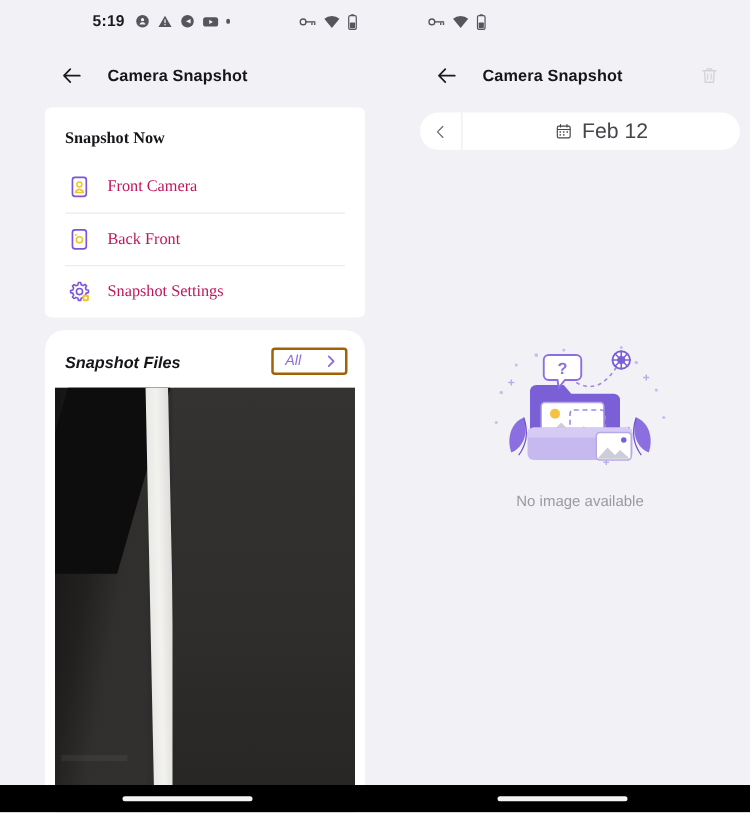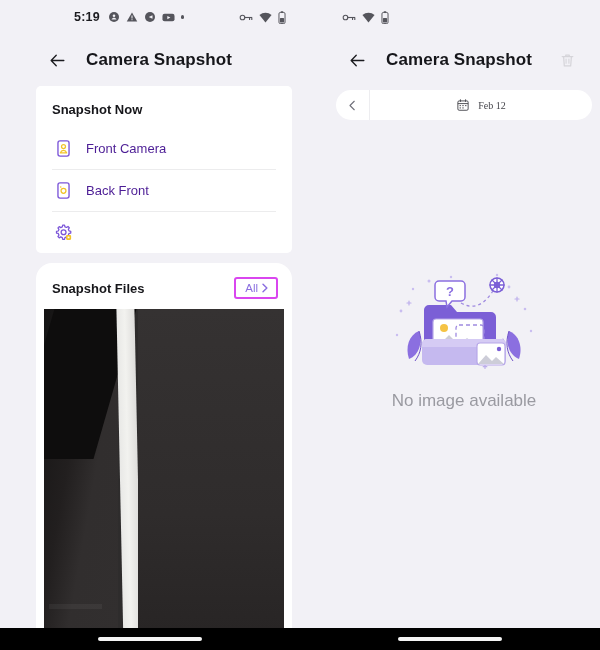--- a/index.html
+++ b/index.html
@@ -40,76 +40,77 @@
   .appbar {
     height: 52px; display: flex; align-items: center;
     padding: 0 12px; position: relative;
   }
   .back-btn {
     width: 34px; height: 34px;
     display: flex; align-items: center; justify-content: center;
     cursor: pointer;
   }
   .appbar-title {
-    font-size: 17px; font-weight: 700; color: #16161a;
+    font-size: 13px; font-weight: 700; color: #16161a;
     margin-left: 12px; letter-spacing: .1px;
   }
   .appbar-spacer { flex: 1; }
   .trash-btn {
     width: 30px; height: 30px; margin-right: 6px;
     display: flex; align-items: center; justify-content: center;
     opacity: .13; cursor: pointer;
   }
 
   
   .card {
     background: #ffffff;
     border-radius: 5px;
     margin: 0 8px 10px 8px;
+    font-family: Liberation Serif, serif;
   }
   .card-title {
     font-size: 13px; font-weight: 700; color: #16161a;
     padding: 16px 16px 10px 16px;
   }
   .row {
     display: flex; align-items: center;
     height: 42px; padding: 0 16px;
     cursor: pointer; position: relative;
   }
   .row + .row::before {
     content: ""; position: absolute; left: 16px; right: 16px; top: 0;
     height: 1px; background: #ececed;
   }
   .row-ico {
     width: 22px; height: 22px;
     display: flex; align-items: center; justify-content: center;
     margin-right: 12px; flex: 0 0 22px;
   }
-  .row-label { font-size: 13px; color: #4c1d95; }
+  .row-label { font-size: 13px; color: #be185d; }
 
   
   .files-card {
     background: #ffffff;
     border-radius: 16px 16px 0 0;
     margin: 0 8px 0 8px;
     overflow: hidden;
     flex: 1;
-    display: flex; flex-direction: column;
+    display: flex; flex-direction: column; font-style: italic;
   }
   .files-head {
     display: flex; align-items: center;
     padding: 14px 14px 10px 16px;
   }
   .files-title { font-size: 13px; font-weight: 700; color: #16161a; }
   .all-wrap {
     margin-left: auto;
-    border: 2px solid #d946ef;
+    border: 2px solid #a16207;
     border-radius: 3px;
     padding: 3px 7px 3px 9px;
-    display: flex; align-items: center; gap: 3px;
+    display: flex; align-items: center; gap: 20px;
     cursor: pointer;
   }
   .all-label { font-size: 11.5px; color: #8b6fe0; }
   .thumb-wrap { flex: 1; padding: 0 8px 0 8px; overflow: hidden; }
   .thumb {
     width: 100%; height: 100%;
     position: relative; overflow: hidden;
     background: #2e2c2c;
   }
   .thumb .dark-left {
@@ -150,30 +151,30 @@
   .date-prev {
     width: 34px; height: 30px;
     display: flex; align-items: center; justify-content: center;
     cursor: pointer;
     border-right: 1px solid #ededf0;
   }
   .date-center {
     flex: 1; display: flex; align-items: center; justify-content: center;
     gap: 8px; cursor: pointer;
   }
-  .date-label { font-size: 10px; color: #45454b; font-family: Liberation Serif, serif; }
+  .date-label { font-size: 17px; color: #45454b; }
 
   .empty-wrap {
     flex: 1;
     display: flex; flex-direction: column;
     align-items: center; justify-content: center;
     padding-bottom: 90px;
   }
   .empty-text {
-    font-size: 17px; color: #9a9aa1;
+    font-size: 12px; color: #9a9aa1;
     margin-top: 14px;
   }
 
   
   .navbar {
     position: absolute; left: 0; right: 0; bottom: 0;
     height: 22px; background: #000000;
     display: flex; align-items: center; justify-content: center;
   }
   .gesture-pill {
@@ -266,20 +267,21 @@
 
       <div class="row">
         <span class="row-ico">
           <svg width="19" height="19" viewBox="0 0 24 24">
             <path d="M11 2.6h2.3l.5 2.2 2 .85 1.9-1.2 1.6 1.6-1.2 1.9.85 2 2.2.5v2.3l-2.2.5-.85 2 1.2 1.9-1.6 1.6-1.9-1.2-2 .85-.5 2.2H11l-.5-2.2-2-.85-1.9 1.2-1.6-1.6 1.2-1.9-.85-2-2.2-.5V10.6l2.2-.5.85-2-1.2-1.9 1.6-1.6 1.9 1.2 2-.85z" fill="none" stroke="#7b55d8" stroke-width="1.6" stroke-linejoin="round"></path>
             <circle cx="12.1" cy="11.7" r="3.1" fill="none" stroke="#7b55d8" stroke-width="1.6"></circle>
             <rect x="15.2" y="15" width="6.4" height="6.4" rx="1.4" fill="#f2c32a"></rect>
             <rect x="17.2" y="17" width="2.4" height="2.4" rx=".5" fill="#ffffff"></rect>
           </svg>
         </span>
+        <span class="row-label">Snapshot Settings</span>
       </div>
     </div>
 
     <div class="files-card">
       <div class="files-head">
         <span class="files-title">Snapshot Files</span>
         <div class="all-wrap">
           <span class="all-label">All</span>
           <svg width="8" height="10" viewBox="0 0 10 14">
             <path d="M2.2 1.6 L7.6 7 L2.2 12.4" fill="none" stroke="#8b6fe0" stroke-width="2" stroke-linecap="round" stroke-linejoin="round"></path>

